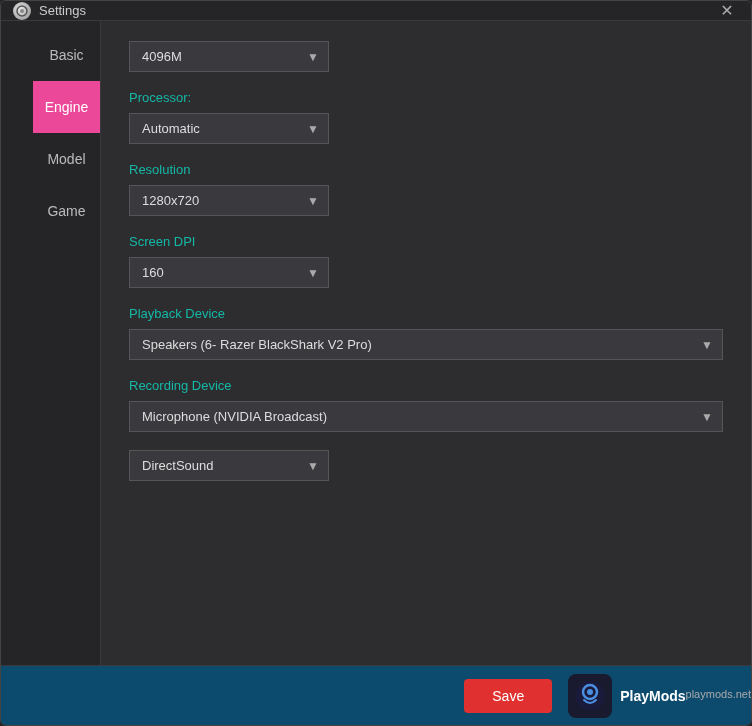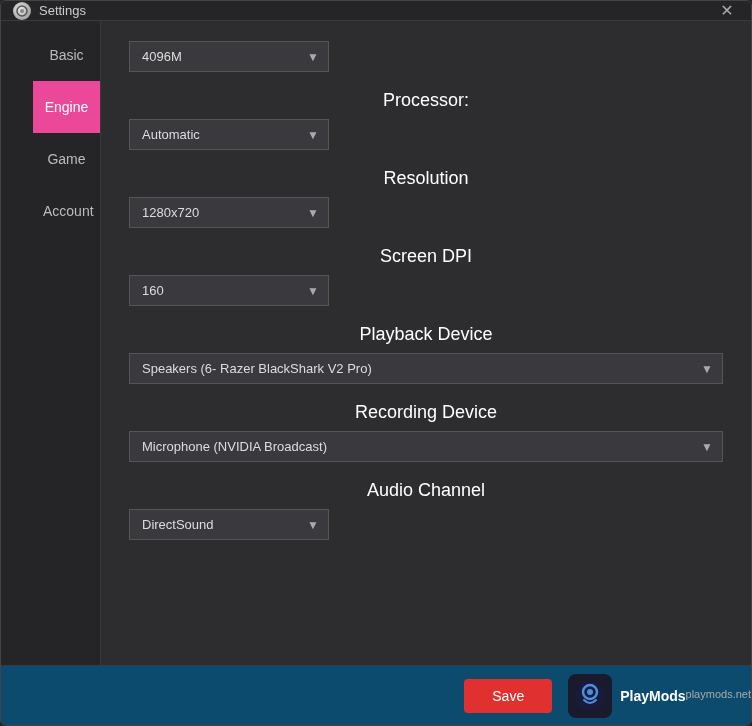--- a/index.html
+++ b/index.html
@@ -92,25 +92,24 @@
       overflow-y: auto;
       background: #2d2d30;
       display: flex;
       flex-direction: column;
       gap: 0;
     }
     .setting-group {
       margin-bottom: 18px;
     }
     .setting-label {
-      color: #ffffff;
-      font-size: 18px;
+      color: #14b8a6;
+      font-size: 13px;
       margin-bottom: 8px;
       display: block;
-      text-align: center;
     }
     .select-wrapper {
       position: relative;
       display: inline-block;
     }
     .select-wrapper.wide { width: 100%; }
     .select-wrapper select {
       appearance: none;
       -webkit-appearance: none;
       background: #3a3a3e;
@@ -201,22 +200,22 @@
     </div>
     <span class="title-bar-title">Settings</span>
     <div class="title-bar-close">✕</div>
   </div>
 
   <div class="content-area">
 
     <div class="sidebar">
       <div class="sidebar-item">Basic</div>
       <div class="sidebar-item active">Engine</div>
+      <div class="sidebar-item">Model</div>
       <div class="sidebar-item">Game</div>
-      <div class="sidebar-item">Account</div>
     </div>
 
     <div class="main-panel">
 
       <div class="setting-group">
         <div class="select-wrapper">
           <select>
             <option>1024M</option>
             <option>2048M</option>
             <option selected="">4096M</option>
@@ -280,21 +279,20 @@
         <div class="select-wrapper wide">
           <select style="min-width:420px">
             <option>Default</option>
             <option selected="">Microphone (NVIDIA Broadcast)</option>
           </select>
           <span class="select-arrow">▼</span>
         </div>
       </div>
 
       <div class="setting-group">
-        <span class="setting-label">Audio Channel</span>
         <div class="select-wrapper">
           <select>
             <option selected="">DirectSound</option>
             <option>WASAPI</option>
             <option>ASIO</option>
           </select>
           <span class="select-arrow">▼</span>
         </div>
       </div>
 

